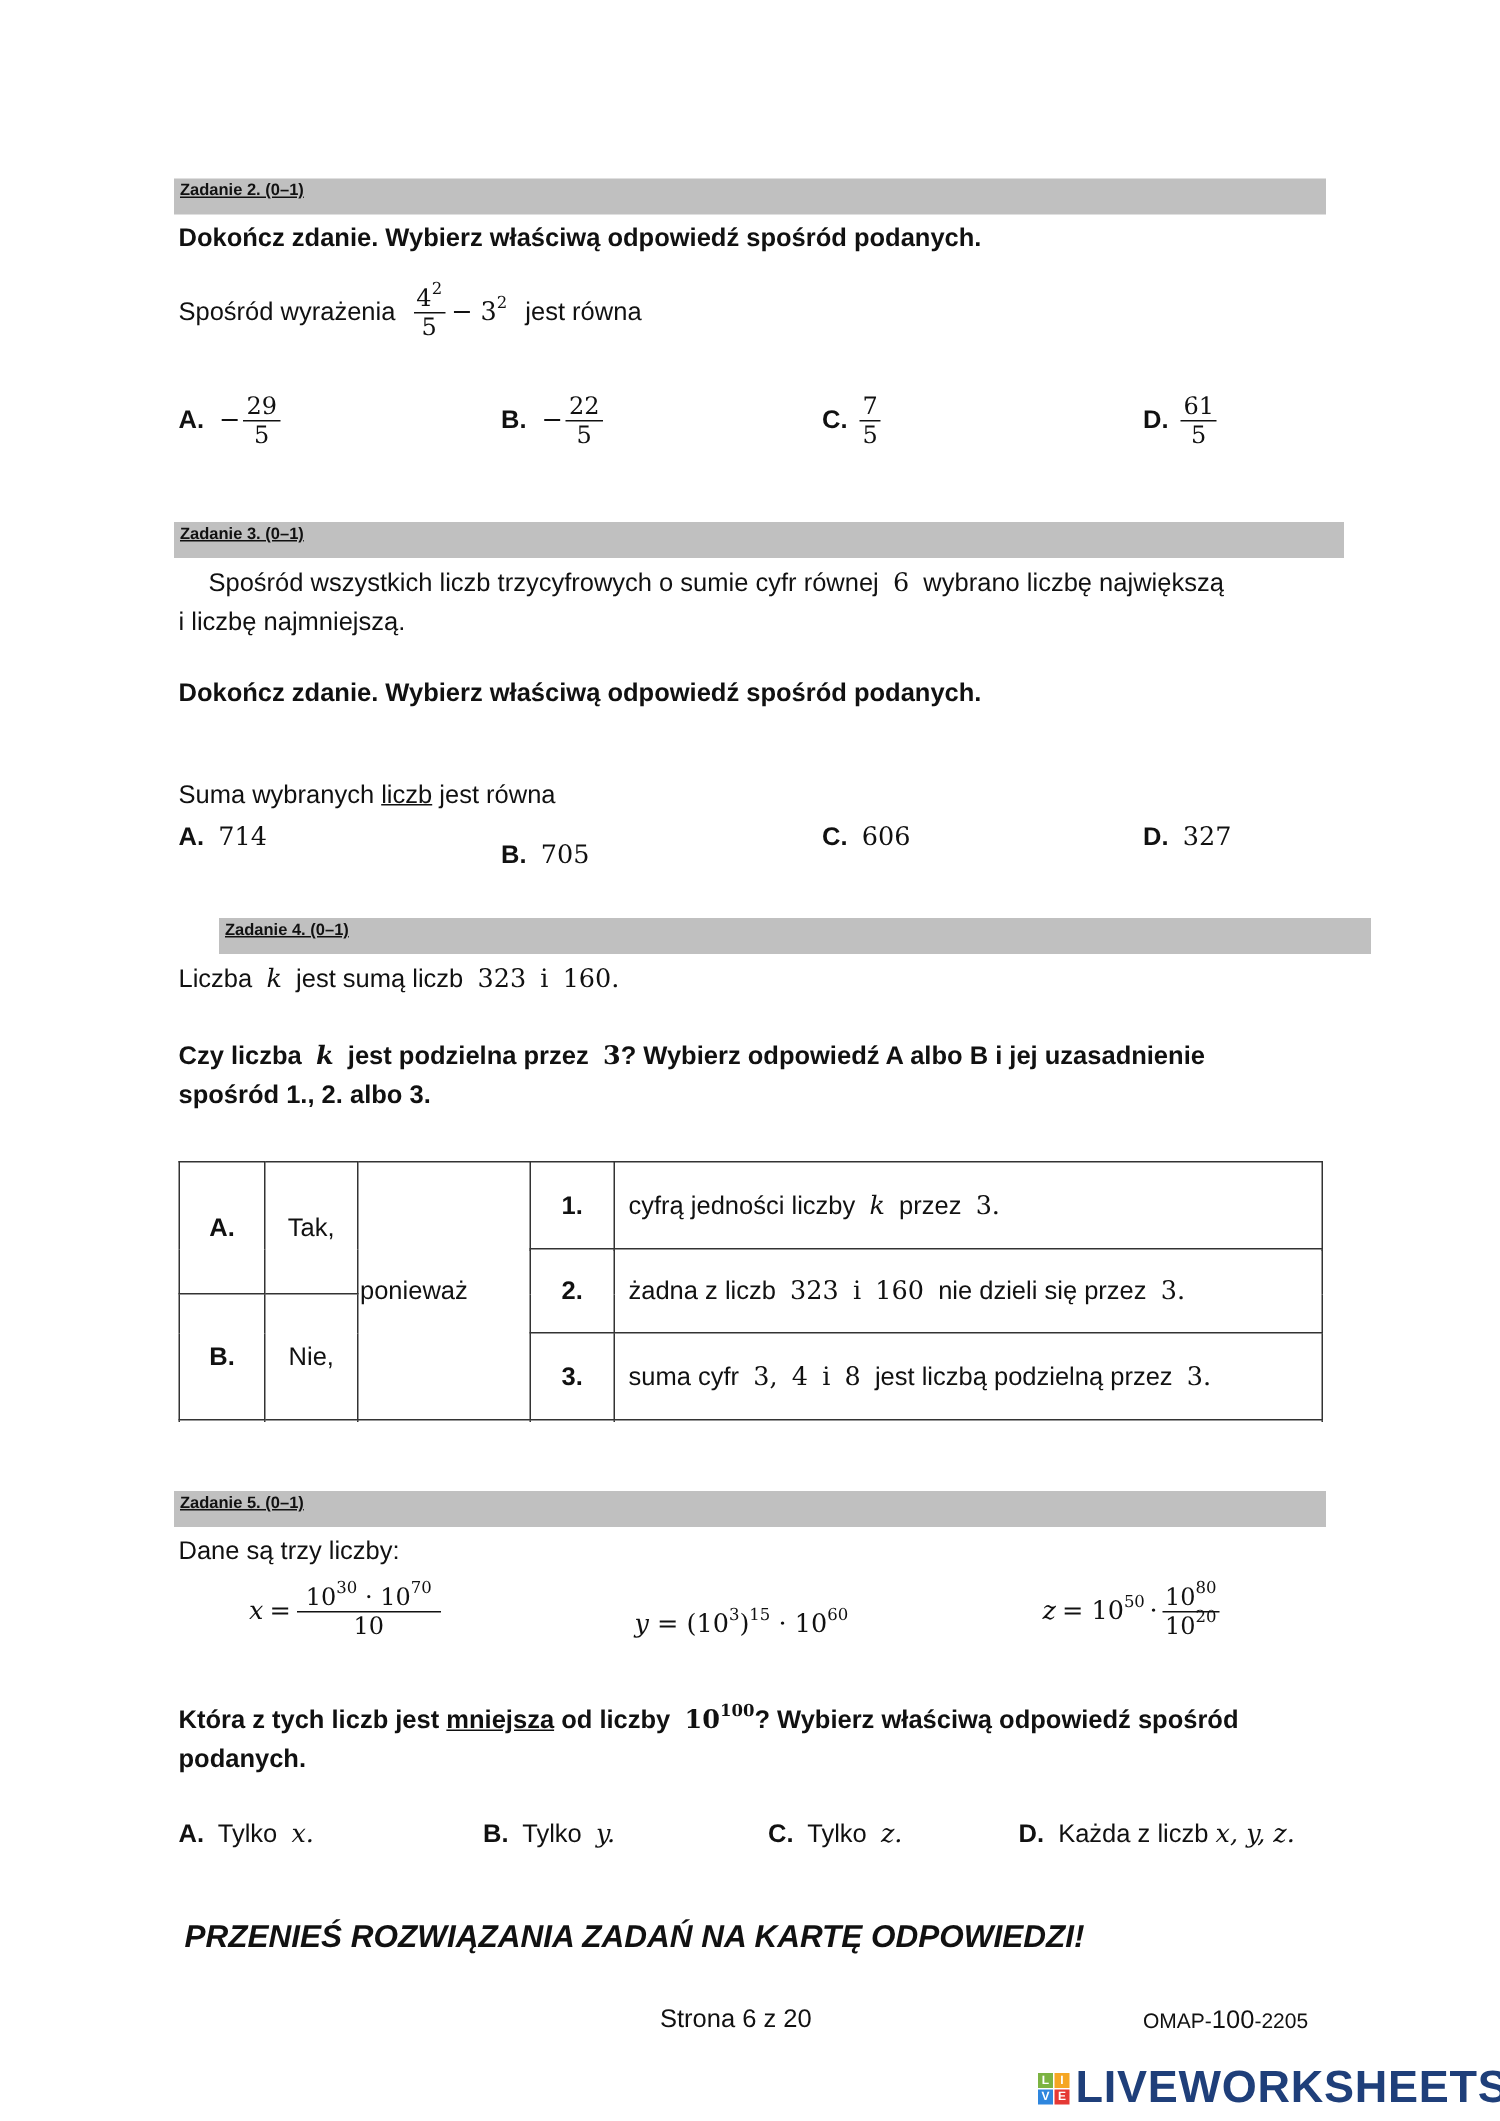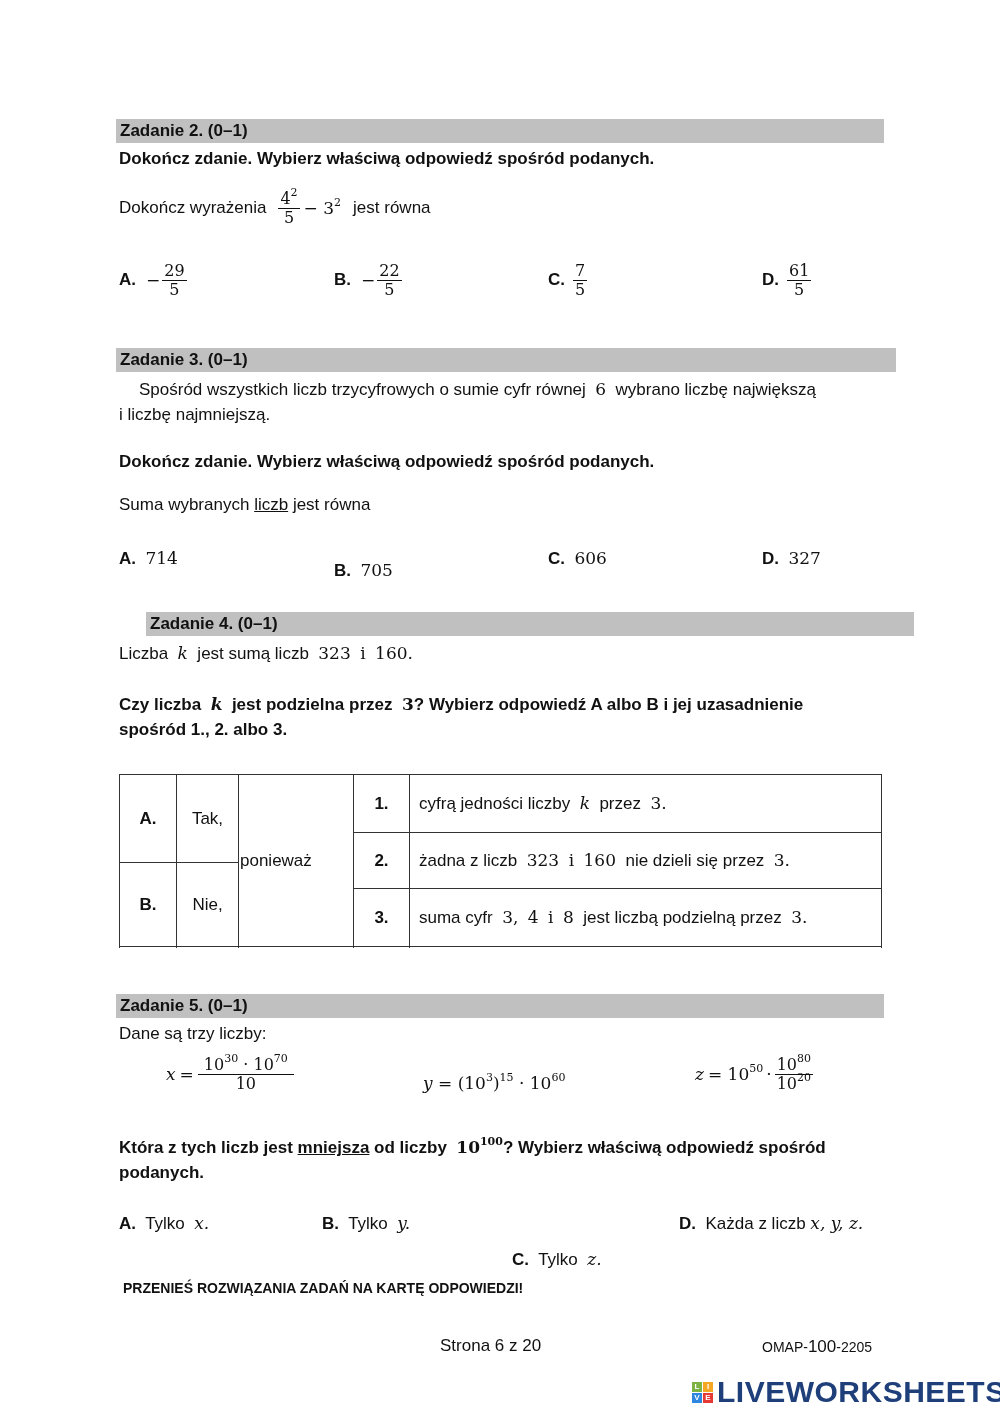--- a/index.html
+++ b/index.html
@@ -1,20 +1,20 @@
 <!DOCTYPE html>
 <html><head>
 <meta charset="utf-8">
 <style>
   html, body { margin: 0; padding: 0; background: #ffffff; }
   body { width: 1000px; height: 1414px; position: relative; overflow: hidden;
          font-family: "Liberation Sans", sans-serif; color: #111; font-size: 17px; }
   .abs { position: absolute; }
   .hdr { left: 116px; width: 768px; height: 24px; background: #c0c0c0; }
-  .hdr span { position: absolute; left: 4px; top: 2px; font-weight: bold; font-size: 17px; }
+  .hdr span { position: absolute; left: 4px; top: 2px; font-weight: bold; font-size: 11px; text-decoration: underline; }
   .b { font-weight: bold; }
   .math { font-family: "DejaVu Serif", serif; font-size: 17px; }
   .mi { font-family: "DejaVu Serif", serif; font-style: italic; }
   .frac { display: inline-block; vertical-align: middle; text-align: center; font-family: "DejaVu Serif", serif; font-size: 16px; line-height: 1.1; }
   .frac .num { display: block; padding: 0 2px; }
   .frac .den { display: block; border-top: 1.3px solid #111; padding: 0 2px; }
   sup { font-size: 11px; vertical-align: 8px; line-height: 0; }
   .opt { position: absolute; }
   .u { text-decoration: underline; }
   table.t4 { position: absolute; left: 119px; top: 774px; width: 763px; border-collapse: collapse; font-size: 17px; }
@@ -26,21 +26,21 @@
 </style>
 </head>
 <body>
 
 <div class="abs hdr" style="top:119px;">
   <span>Zadanie 2. (0–1)</span>
 </div>
 <div class="abs b" style="left:119px; top:149px;">Dokończ zdanie. Wybierz właściwą odpowiedź spośród podanych.</div>
 
 <div class="abs" style="left:119px; top:190px; display:flex; align-items:center;">
-  <span>Dokończ wyrażenia</span>
+  <span>Spośród wyrażenia</span>
   <span style="width:12px;"></span>
   <span class="frac">
     <span class="num"><span>4</span><sup>2</sup></span>
     <span class="den">5</span>
   </span>
   <span class="math" style="margin-left:4px;"><span>− 3</span><sup>2</sup></span>
   <span style="width:12px;"></span>
   <span>jest równa</span>
 </div>
 
@@ -81,21 +81,21 @@
 <div class="abs hdr" style="top:348px;padding-left:12px;">
   <span>Zadanie 3. (0–1)</span>
 </div>
 <div class="abs" style="left:119px; top:379px; white-space:nowrap;margin-left:20px;">
   <span>Spośród wszystkich liczb trzycyfrowych o sumie cyfr równej</span>&nbsp;
   <span class="math">6</span>&nbsp;
   <span>wybrano liczbę największą</span>
 </div>
 <div class="abs" style="left:119px; top:405px;">i liczbę najmniejszą.</div>
 <div class="abs b" style="left:119px; top:452px;">Dokończ zdanie. Wybierz właściwą odpowiedź spośród podanych.</div>
-<div class="abs" style="left:119px; top:495px;">
+<div class="abs" style="left:119px; top:520px;">
   <span>Suma wybranych</span>
   <span class="u">liczb</span>
   <span>jest równa</span>
 </div>
 <div class="opt" style="left:119px; top:548px;"><span class="b">A.</span>&nbsp; <span class="math">714</span></div>
 <div class="opt" style="left:334px; top:560px;"><span class="b">B.</span>&nbsp; <span class="math">705</span></div>
 <div class="opt" style="left:548px; top:548px;"><span class="b">C.</span>&nbsp; <span class="math">606</span></div>
 <div class="opt" style="left:762px; top:548px;"><span class="b">D.</span>&nbsp; <span class="math">327</span></div>
 
 <div class="abs hdr" style="top:612px;margin-left:30px;">
@@ -203,24 +203,24 @@
 <div class="abs b" style="left:119px; top:1137px; white-space:nowrap;">
   <span>Która z tych liczb jest</span>
   <span class="u">mniejsza</span>
   <span>od liczby</span>&nbsp;
   <span class="math" style="font-weight:bold;"><span>10</span><sup>100</sup></span><span>? Wybierz właściwą odpowiedź spośród</span>
 </div>
 <div class="abs b" style="left:119px; top:1163px;">podanych.</div>
 
 <div class="opt" style="left:119px; top:1213px;"><span class="b">A.</span>&nbsp; <span>Tylko</span>&nbsp; <span class="mi">x.</span></div>
 <div class="opt" style="left:322px; top:1213px;"><span class="b">B.</span>&nbsp; <span>Tylko</span>&nbsp; <span class="mi">y.</span></div>
-<div class="opt" style="left:512px; top:1213px;margin-top:36px;"><span class="b">C.</span>&nbsp; <span>Tylko</span>&nbsp; <span class="mi">z.</span></div>
+<div class="opt" style="left:512px; top:1213px;"><span class="b">C.</span>&nbsp; <span>Tylko</span>&nbsp; <span class="mi">z.</span></div>
 <div class="opt" style="left:679px; top:1213px;"><span class="b">D.</span>&nbsp; <span>Każda z liczb</span> <span class="mi">x, y, z.</span></div>
 
-<div class="abs" style="left:123px; top:1280px; font-weight:bold; font-size:14px; font-variant:small-caps;">PRZENIEŚ ROZWIĄZANIA ZADAŃ NA KARTĘ ODPOWIEDZI!</div>
+<div class="abs" style="left:123px; top:1280px; font-weight:bold; font-style:italic; font-size:21px; font-variant:small-caps;">PRZENIEŚ ROZWIĄZANIA ZADAŃ NA KARTĘ ODPOWIEDZI!</div>
 <div class="abs" style="left:440px; top:1336px; font-size:17px;">Strona 6 z 20</div>
 <div class="abs" style="left:762px; top:1337px; font-size:14px;">
   <span>OMAP-</span><span style="font-size:17px;">100</span><span>-2205</span>
 </div>
 
 <div class="logo">
   <div class="logo-grid">
     <div style="background:#7cb342;">L</div>
     <div style="background:#f5a623;">I</div>
     <div style="background:#2e86de;">V</div>

